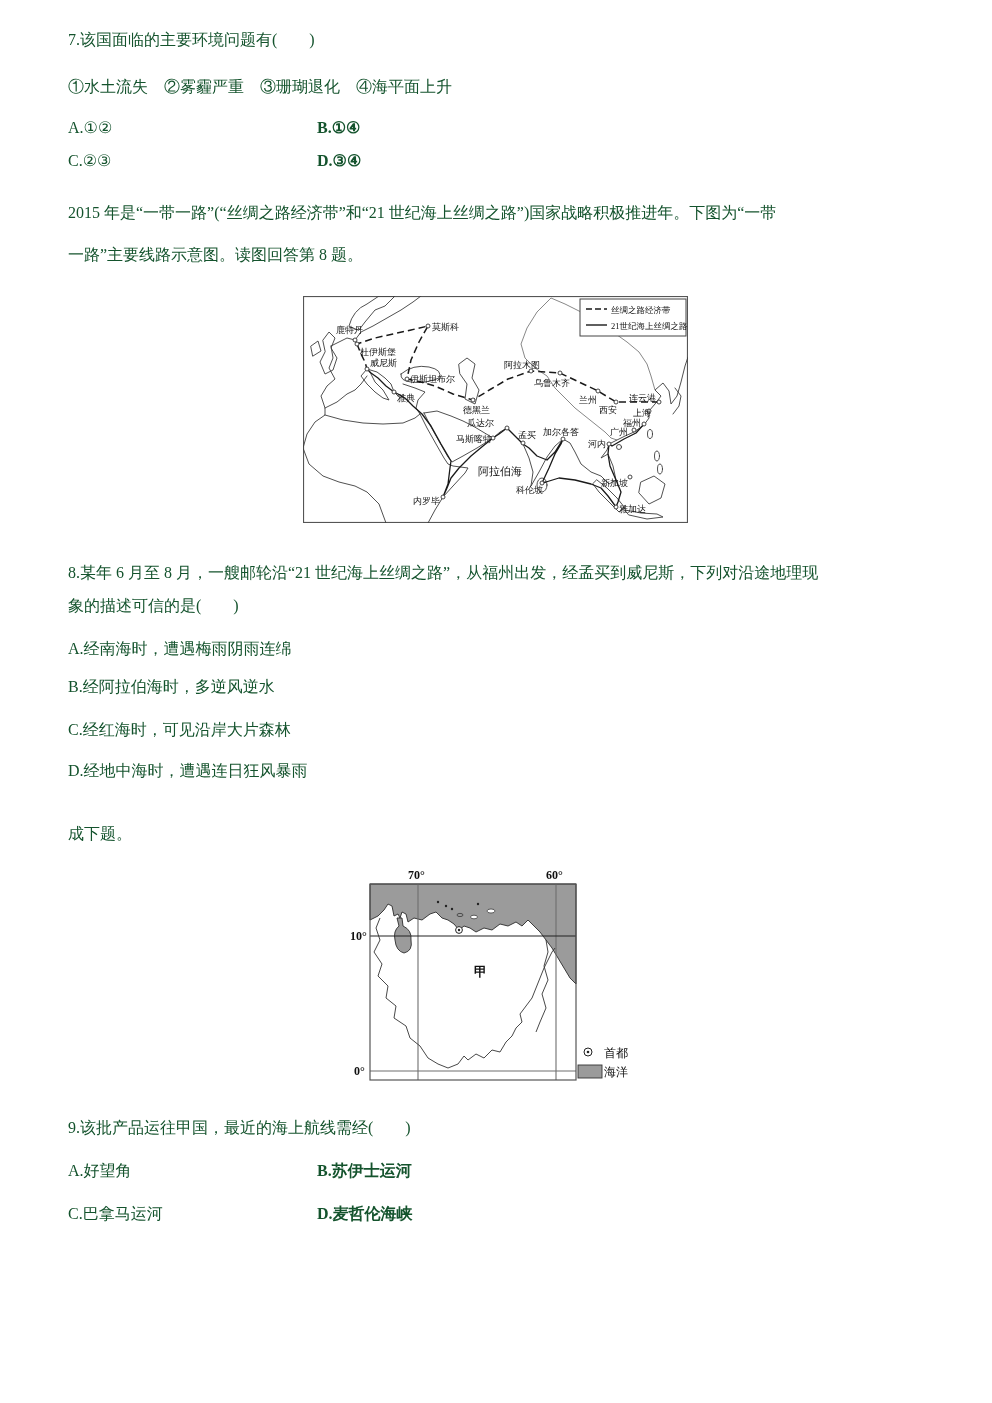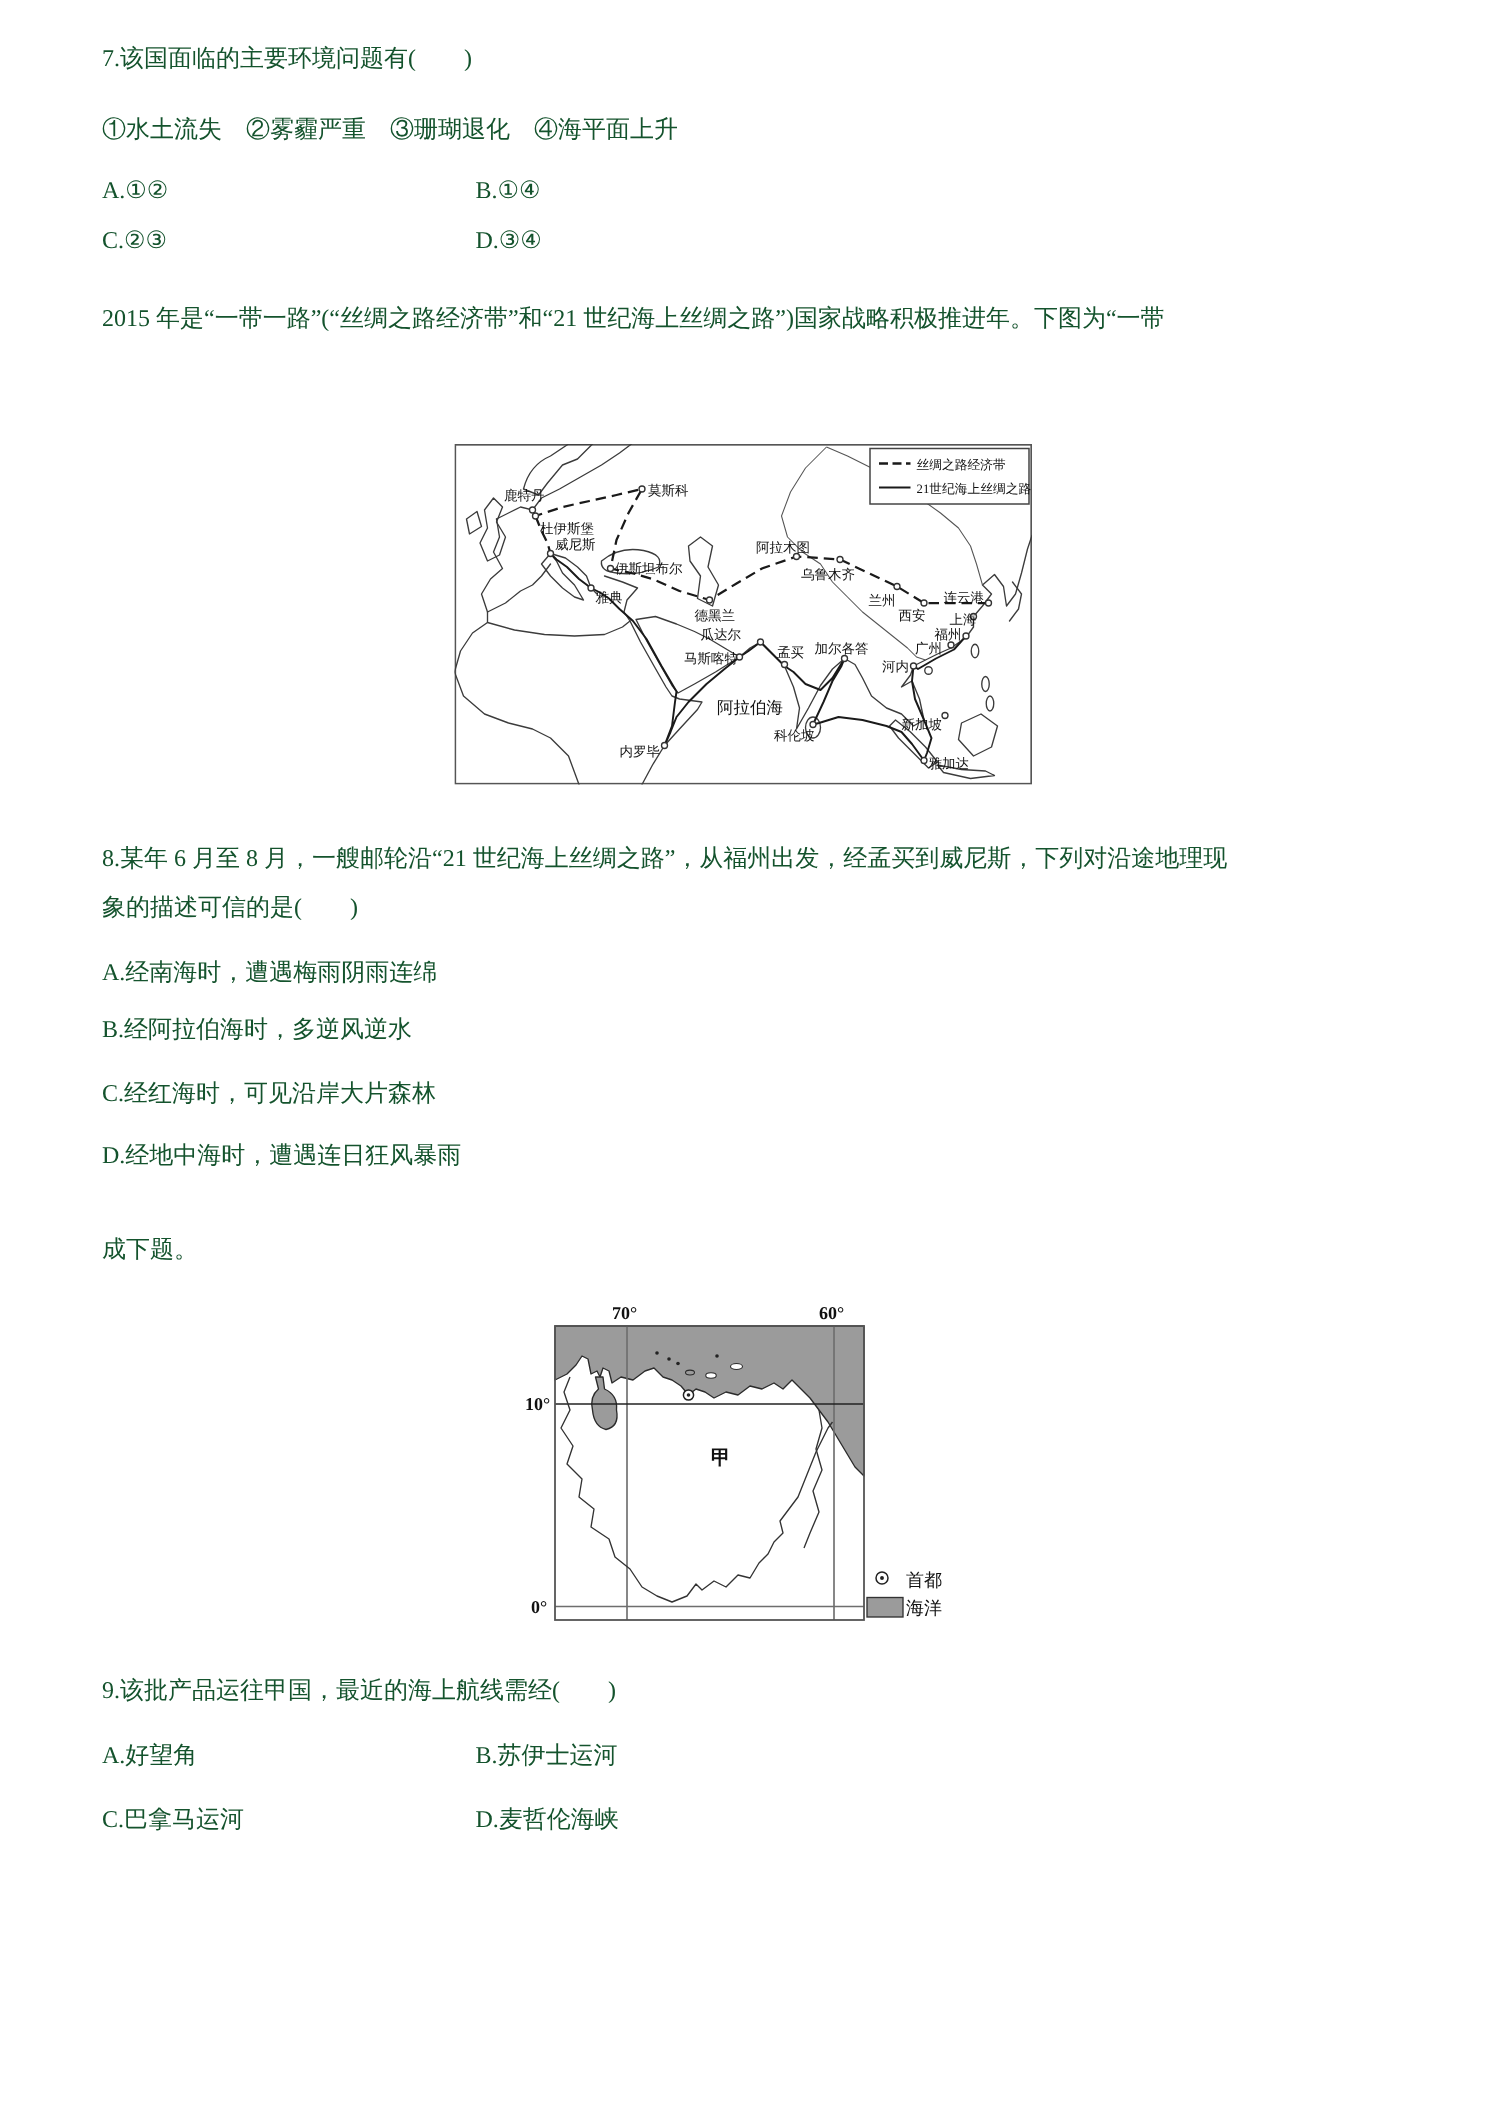--- a/index.html
+++ b/index.html
@@ -1,19 +1,19 @@
 <!DOCTYPE html>
 <html><head>
 <meta charset="utf-8">
 <style>
   html,body{margin:0;padding:0;background:#fff;}
   #page{position:relative;width:992px;height:1403px;background:#ffffff;overflow:hidden;
         font-family:"Liberation Serif","DejaVu Serif",serif;color:#14532d;}
   .line{position:absolute;white-space:pre;font-size:16px;line-height:19px;}
-  .col2{left:317px;}
+  .col2{left:317px;font-weight:bold;}
   .map-box{position:absolute;}
   svg text{font-family:"Liberation Serif","DejaVu Serif",serif;fill:#111;}
   .coast{fill:none;stroke:#3c3c3c;stroke-width:0.9;stroke-linejoin:round;stroke-linecap:round;}
   .thin{fill:none;stroke:#555;stroke-width:0.7;stroke-linejoin:round;}
   .route-dash{fill:none;stroke:#1a1a1a;stroke-width:1.5;stroke-dasharray:7 4;stroke-linejoin:round;}
   .route-solid{fill:none;stroke:#1a1a1a;stroke-width:1.3;stroke-linejoin:round;}
   .city-dot{fill:#fff;stroke:#333;stroke-width:0.9;}
   .citylab{font-size:9px;}
   .legbox{fill:#fff;stroke:#444;stroke-width:1;}
   .sea-fill{fill:#9b9b9b;stroke:#2b2b2b;stroke-width:0.9;stroke-linejoin:round;}
@@ -26,20 +26,21 @@
 <div id="page">
 
   <div class="line" style="left:68px;top:30px">7.该国面临的主要环境问题有(　　)</div>
   <div class="line" style="left:68px;top:77px">①水土流失　②雾霾严重　③珊瑚退化　④海平面上升</div>
   <div class="line" style="left:68px;top:118px">A.①②</div>
   <div class="line col2" style="top:118px">B.①④</div>
   <div class="line" style="left:68px;top:151px">C.②③</div>
   <div class="line col2" style="top:151px">D.③④</div>
 
   <div class="line" style="left:68px;top:203px">2015 年是“一带一路”(“丝绸之路经济带”和“21 世纪海上丝绸之路”)国家战略积极推进年。下图为“一带</div>
+  <div class="line" style="left:68px;top:245px">一路”主要线路示意图。读图回答第 8 题。</div>
 
   <div class="map-box" style="left:303px;top:296px;width:385px;height:227px">
     <svg width="385" height="227" viewBox="0 0 385 227">
       <rect x="0.5" y="0.5" width="384" height="226" class="frame"></rect>
 
       <g>
 
         <path class="coast" d="M20,44 L26,36 L32,42 L28,52 L34,62 L30,74 L22,78 L17,66 L22,56 Z"></path>
         <path class="coast" d="M8,50 L15,45 L18,55 L10,60 Z"></path>
 

